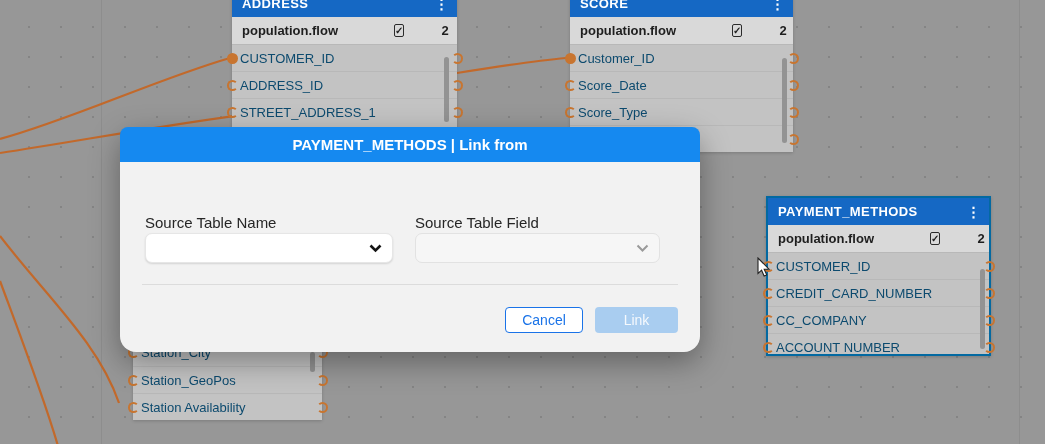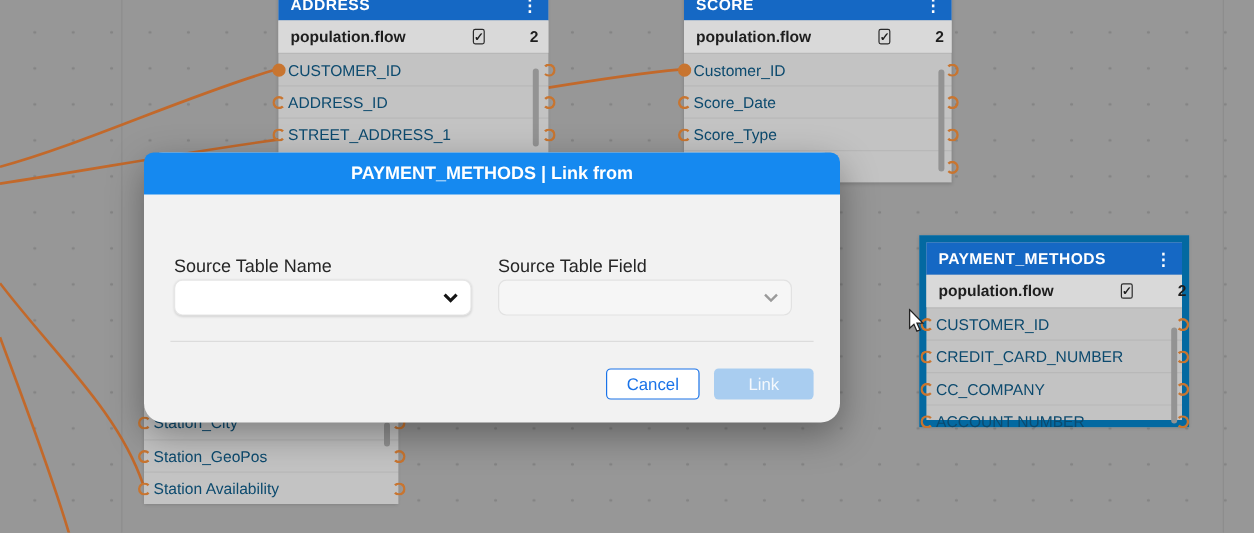--- a/index.html
+++ b/index.html
@@ -10,21 +10,21 @@
     background-color:#979797;
     background-image: radial-gradient(#848484 1px, transparent 1.5px);
     background-size: 32px 30px;
     background-position: 13px 12px;
   }
   .gridline-v { position:absolute; top:0; bottom:0; width:1px; background:#8d8d8d; z-index:0; }
   svg.wires { position:absolute; left:0; top:0; z-index:1; pointer-events:none; }
 
   
   .card { position:absolute; background:#c3c3c3; z-index:2; box-shadow:0 1px 3px rgba(0,0,0,.18); }
-  .card.selected { border:6px solid #0369a1; }
+  .card.selected { border:2px solid #0369a1; }
   .chead { height:27px; background:#1568c4; color:#fff; display:flex; align-items:center;
            padding:0 8px 0 10px; font-size:13px; font-weight:bold; letter-spacing:.4px; }
   .chead .sp { flex:1; }
   .kebab { font-size:14px; font-weight:bold; line-height:1; cursor:pointer; }
   .csub { height:27px; background:#d9d9d9; display:flex; align-items:center;
           padding:0 10px; font-size:13px; font-weight:bold; color:#1e1e1e;gap:28px; }
   .csub .sp { flex:1; }
   .cbx { width:13px; height:13px; border:1.6px solid #2b2b2b; border-radius:2px;
          display:flex; align-items:center; justify-content:center;
          font-size:10px; font-weight:bold; color:#1c1c1c; margin-right:9px; background:transparent; }
@@ -174,21 +174,21 @@
     <span class="port r"></span>
   </div>
   <div class="trow">
     <span class="port l"></span>
     <span>ACCOUNT NUMBER</span>
     <span class="port r"></span>
   </div>
   <div class="vscroll" style="right:4px; top:71px; height:80px"></div>
 </div>
 
-<div class="card" style="left:120px; top:339px; width:212px; height:81px">
+<div class="card" style="left:133px; top:339px; width:189px; height:81px">
   <div class="trow" style="border-top:none">
     <span class="port l"></span>
     <span>Station_City</span>
     <span class="port r"></span>
   </div>
   <div class="trow">
     <span class="port l"></span>
     <span>Station_GeoPos</span>
     <span class="port r"></span>
   </div>

